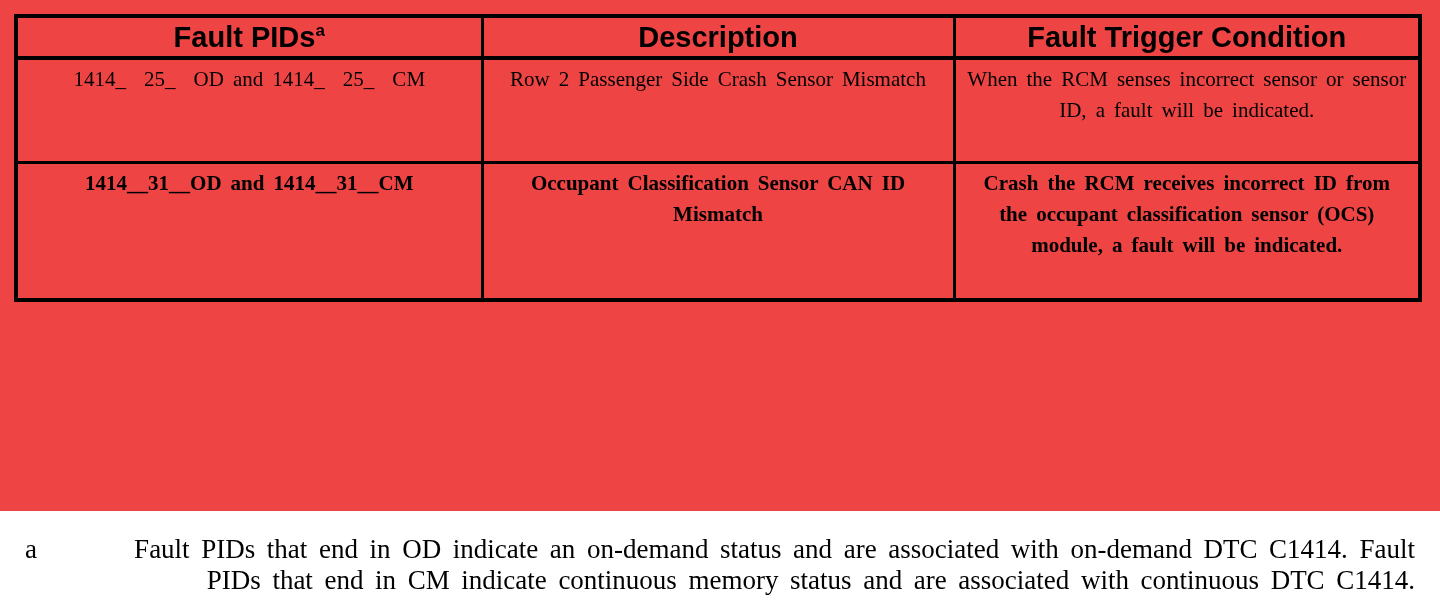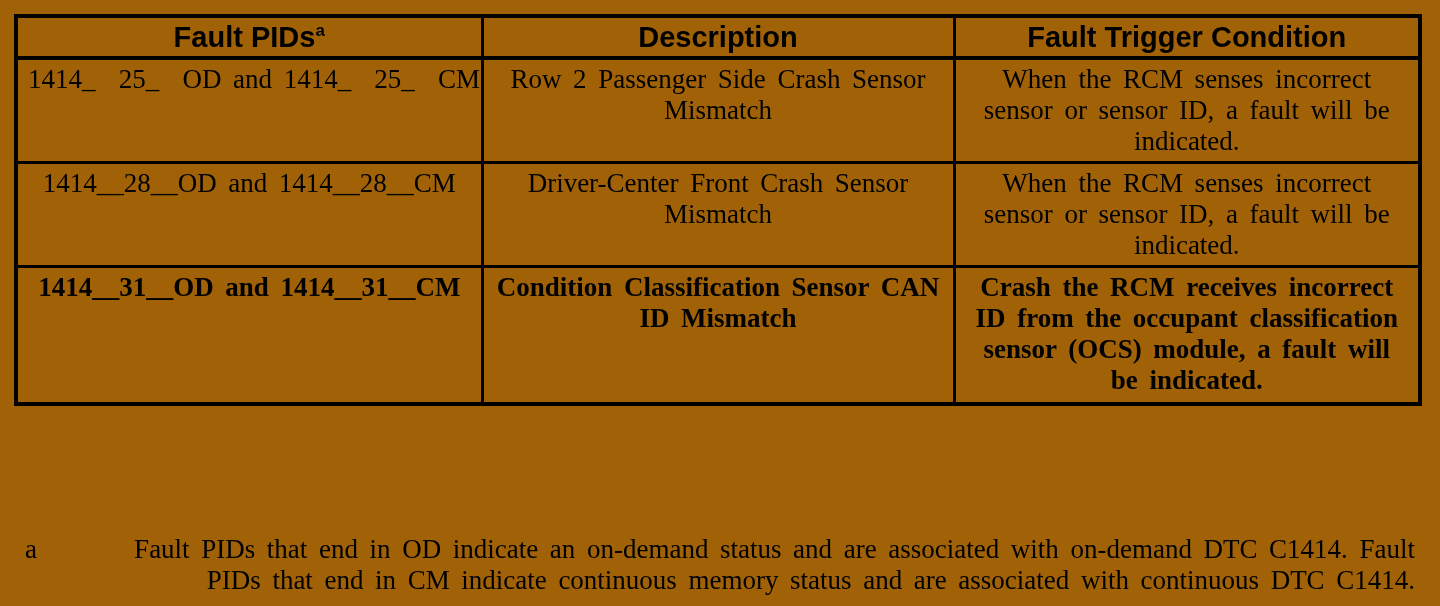--- a/index.html
+++ b/index.html
@@ -6,22 +6,22 @@
     margin: 0;
     padding: 0;
     width: 1440px;
     height: 606px;
     background: #ffffff;
     overflow: hidden;
   }
   .page {
     position: relative;
     width: 1440px;
-    height: 606px;
-    background: #a16207;
+    height: 511px;
+    background: #ef4444;
     color: #000000;
   }
   table.fault-table {
     position: absolute;
     left: 14px;
     top: 14px;
     width: 1404px;
     border-collapse: collapse;
     table-layout: fixed;
     border: 4px solid #000000;
@@ -42,21 +42,21 @@
     height: 38px;
     vertical-align: middle;
     padding: 0 8px;
   }
   table.fault-table thead sup {
     font-size: 17px;
     line-height: 0;
   }
   table.fault-table tbody td {
     font-family: "Liberation Serif", serif;
-    font-size: 27px;
+    font-size: 21px;
     line-height: 31px;
     word-spacing: 0.18em;
   }
   td.pid-cell {
     white-space: pre;
   }
   tr.row-std td { height: 97px; }
   tr.row-tall td { height: 130px; font-weight: bold; }
   .footnote {
     position: absolute;
@@ -98,28 +98,23 @@
         <th>Description</th>
         <th>Fault Trigger Condition</th>
       </tr>
     </thead>
     <tbody>
       <tr class="row-std">
         <td class="pid-cell">1414_  25_  OD and 1414_  25_  CM</td>
         <td>Row 2 Passenger Side Crash Sensor Mismatch</td>
         <td>When the RCM senses incorrect sensor or sensor ID, a fault will be indicated.</td>
       </tr>
-      <tr class="row-std">
-        <td class="pid-cell">1414__28__OD and 1414__28__CM</td>
-        <td>Driver-Center Front Crash Sensor Mismatch</td>
-        <td>When the RCM senses incorrect sensor or sensor ID, a fault will be indicated.</td>
-      </tr>
       <tr class="row-tall">
         <td class="pid-cell">1414__31__OD and 1414__31__CM</td>
-        <td>Condition Classification Sensor CAN ID Mismatch</td>
+        <td>Occupant Classification Sensor CAN ID Mismatch</td>
         <td>Crash the RCM receives incorrect ID from the occupant classification sensor (OCS) module, a fault will be indicated.</td>
       </tr>
     </tbody>
   </table>
 
   <div class="footnote">
     <span class="fn-marker">a</span>
     <div class="fn-text">
       <div>Fault PIDs that end in OD indicate an on-demand status and are associated with on-demand DTC C1414. Fault</div>
       <div>PIDs that end in CM indicate continuous memory status and are associated with continuous DTC C1414.</div>

